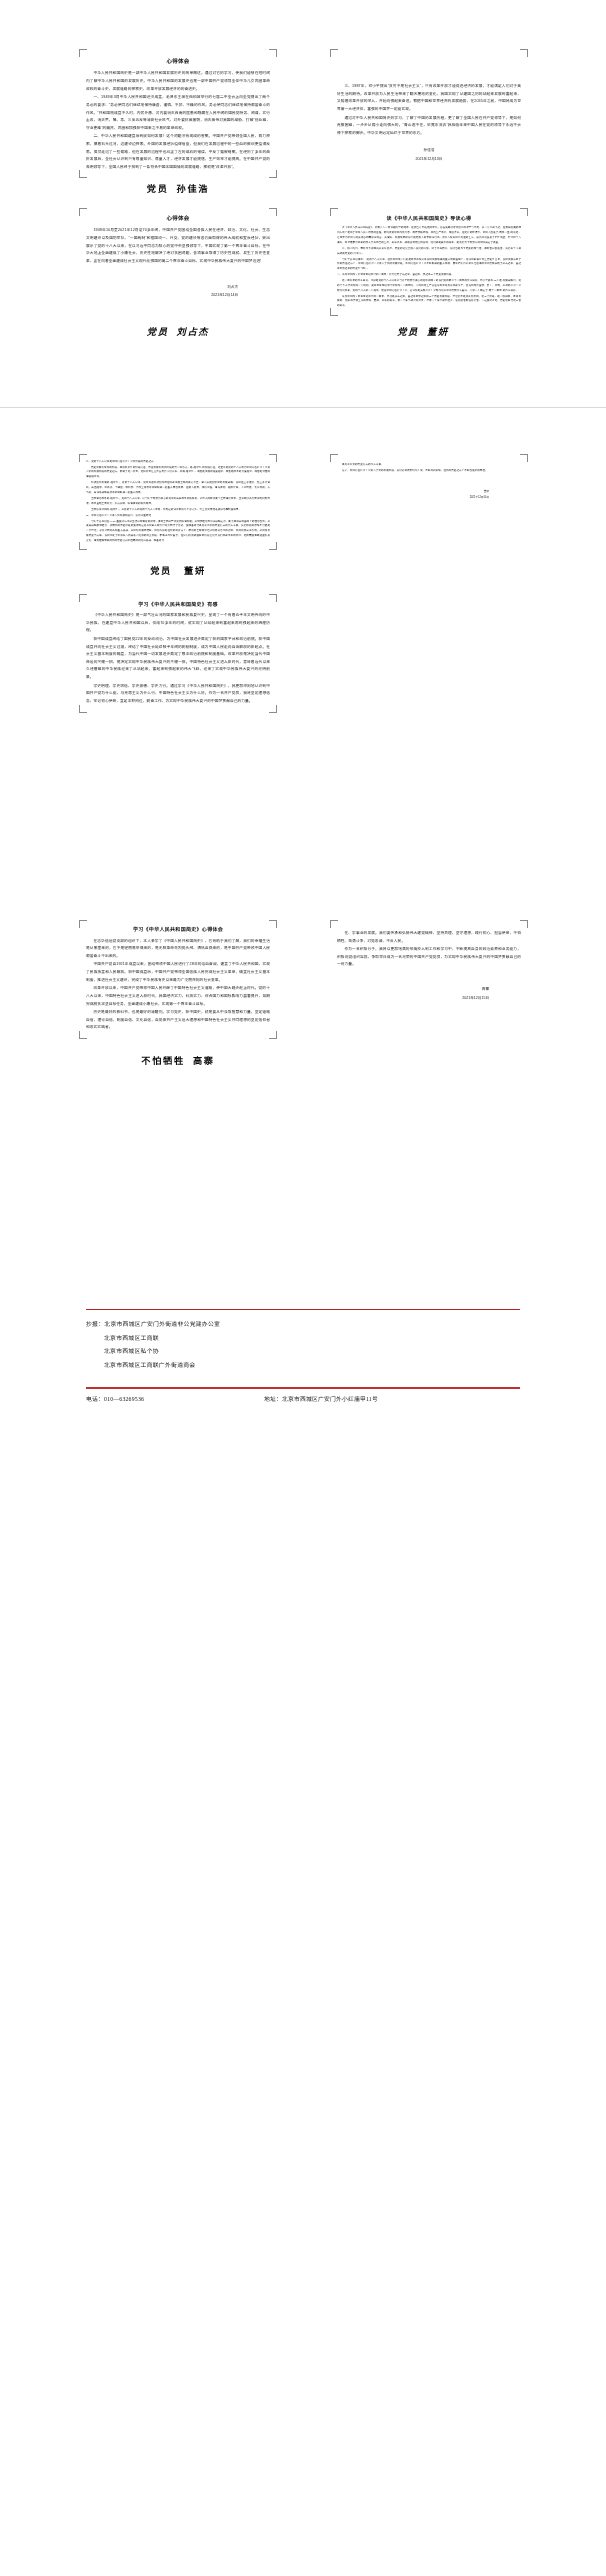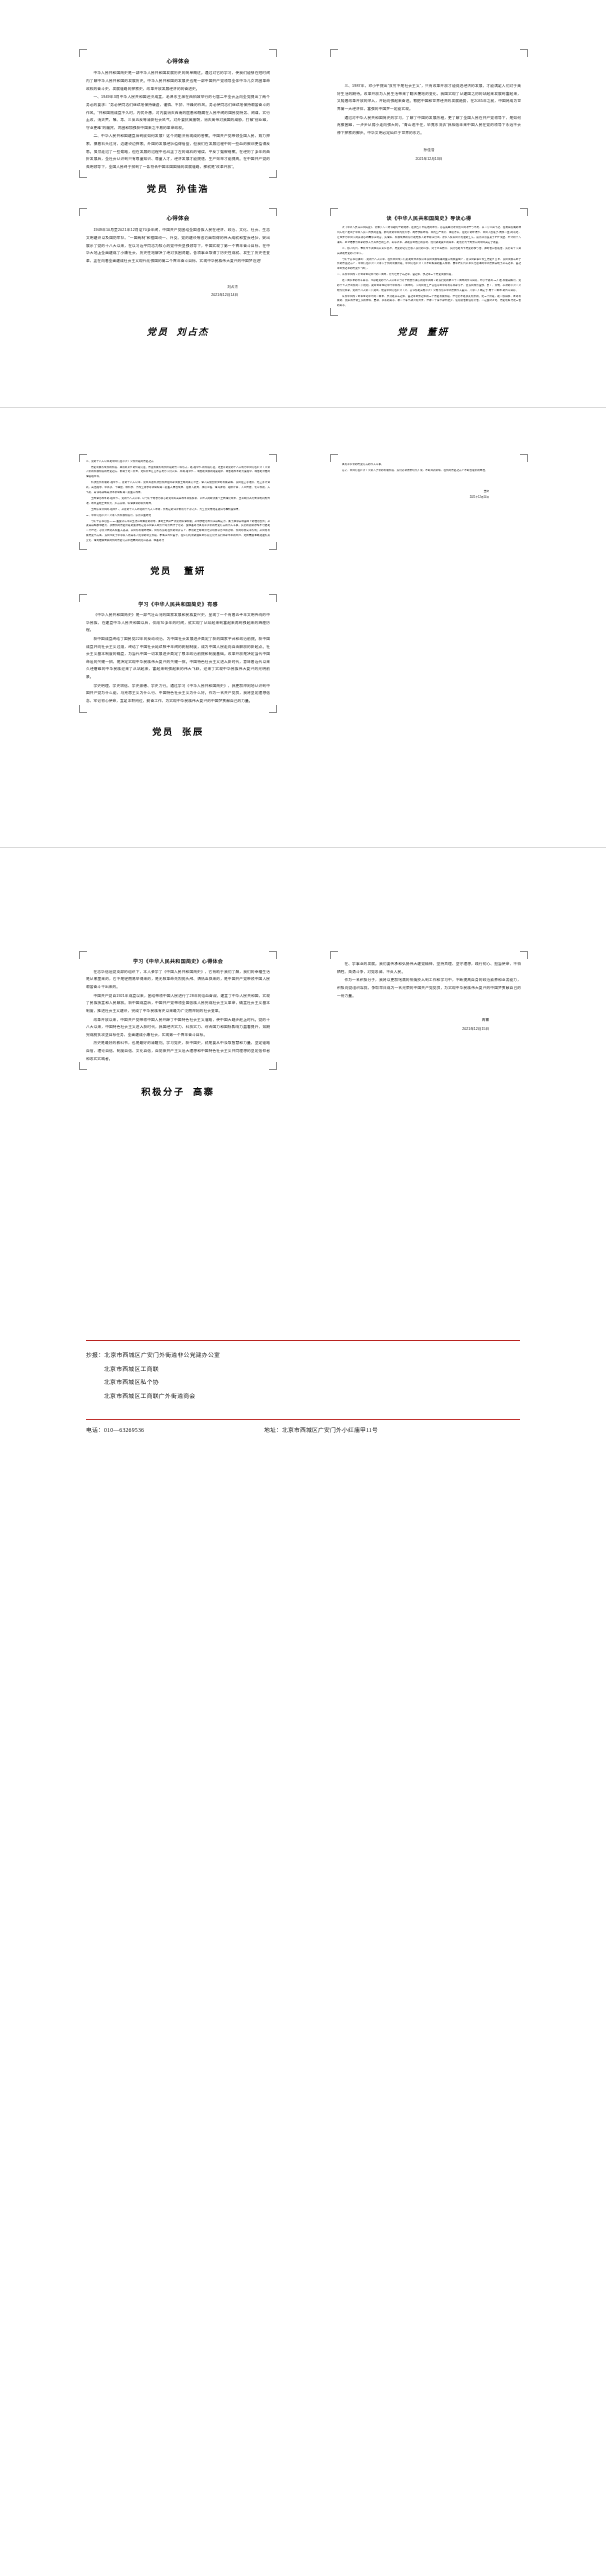--- a/index.html
+++ b/index.html
@@ -249,26 +249,20 @@
         <div class="doc-title small">学习《中华人民共和国简史》有感</div>
         <p class="para">《中华人民共和国简史》是一部气壮山河的国家发展和民族复兴史，呈现了一个有着五千年文明传统的中华民族，在建立中华人民共和国以后，仅用70多年的时间，就实现了从站起来到富起来再到强起来的辉煌历程。</p>
         <p class="para">新中国成立终结了国民党22年的反动统治，为中国社会发展进步奠定了新的国家平台和政治前提。新中国成立并向社会主义过渡，终结了中国社会延续数千年间的剥削制度，成为中国人民走向自由解放的新起点。社会主义基本制度的确立，为当代中国一切发展进步奠定了根本政治前提和制度基础。改革开放是决定当代中国命运的关键一招，是决定实现中华民族伟大复兴的关键一招。中国特色社会主义进入新时代，意味着近代以来久经磨难的中华民族迎来了从站起来、富起来到强起来的伟大飞跃，迎来了实现中华民族伟大复兴的光明前景。</p>
         <p class="para">学史明理、学史增信、学史崇德、学史力行。通过学习《中华人民共和国简史》，我更加深刻地认识到中国共产党为什么能、马克思主义为什么行、中国特色社会主义为什么好。作为一名共产党员，我将坚定理想信念，牢记初心使命，立足本职岗位，勤奋工作，为实现中华民族伟大复兴的中国梦贡献自己的力量。</p>
         <span class="crop bl"></span>
         <span class="crop br"></span>
       </div>
       <div class="page empty"></div>
     </div>
 
-    <div class="role-row" style="margin-top:9.2px;">
-      <div class="role-cell">
-        <div class="role"><span>党员</span>  <span>张辰</span></div>
-      </div>
-      <div class="role-cell empty"></div>
-    </div>
     <div style="height:109px;"></div>
   </div>
 
   <div class="scanline"></div>
 
   <div class="band" style="padding-top:109px;">
     <div class="spread">
       <div class="page">
         <span class="crop tl"></span>
         <span class="crop tr"></span>
@@ -288,21 +282,21 @@
         <p class="para">作为一名积极分子，我将以更加饱满的热情投入到工作和学习中，不断提高自身的政治素养和业务能力，积极向党组织靠拢，争取早日成为一名光荣的中国共产党党员，为实现中华民族伟大复兴的中国梦贡献自己的一份力量。</p>
         <div class="sign right" style="margin-top:16px;">
           <span class="n">高寨</span>
           <span class="n">2021年12月15日</span>
         </div>
       </div>
     </div>
 
     <div class="role-row" style="margin-top:11.5px;">
       <div class="role-cell">
-        <div class="role"><span>积极分子</span>  <span>高寨</span></div>
+        <div class="role"><span>不怕牺牲</span>  <span>高寨</span></div>
       </div>
       <div class="role-cell empty"></div>
     </div>
     <div style="height:242px;"></div>
   </div>
 
   <div class="footer">
     <div class="footer-rule-top"></div>
     <div class="cc">
       <div>

